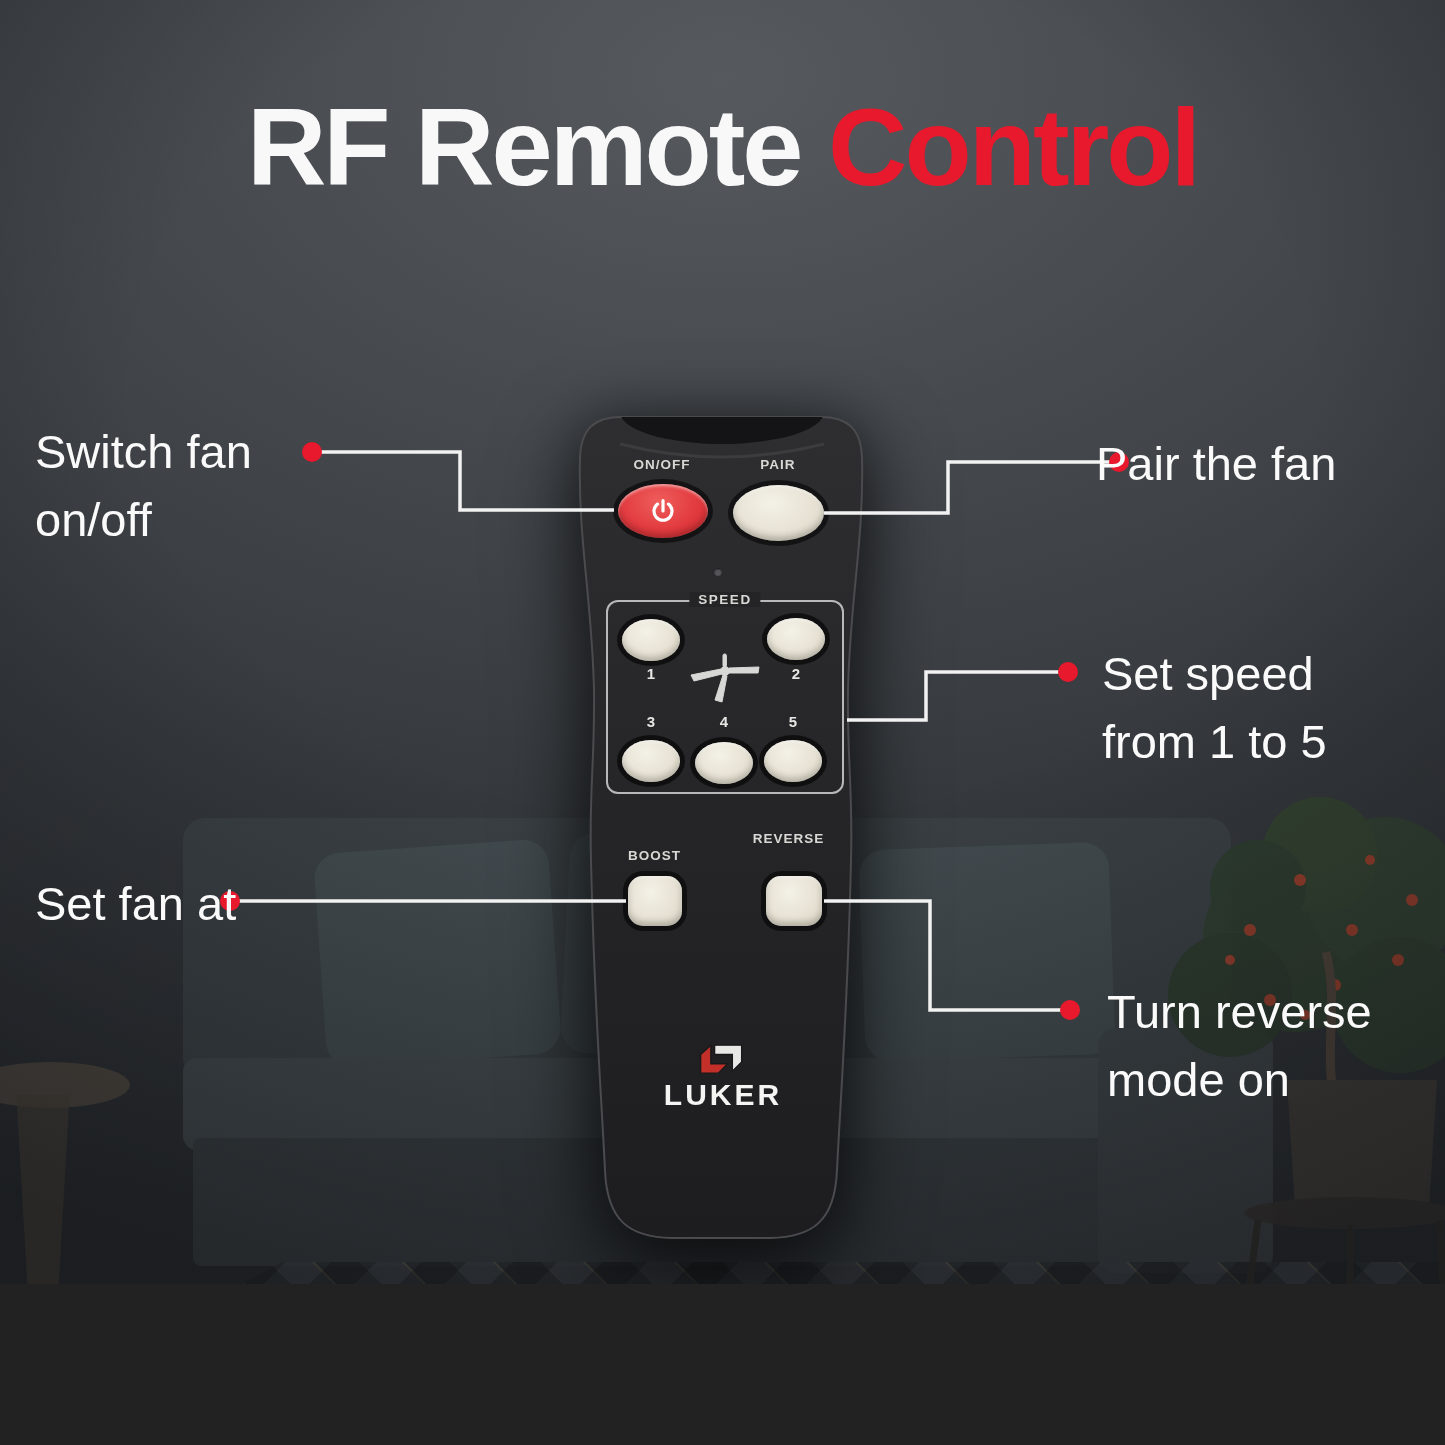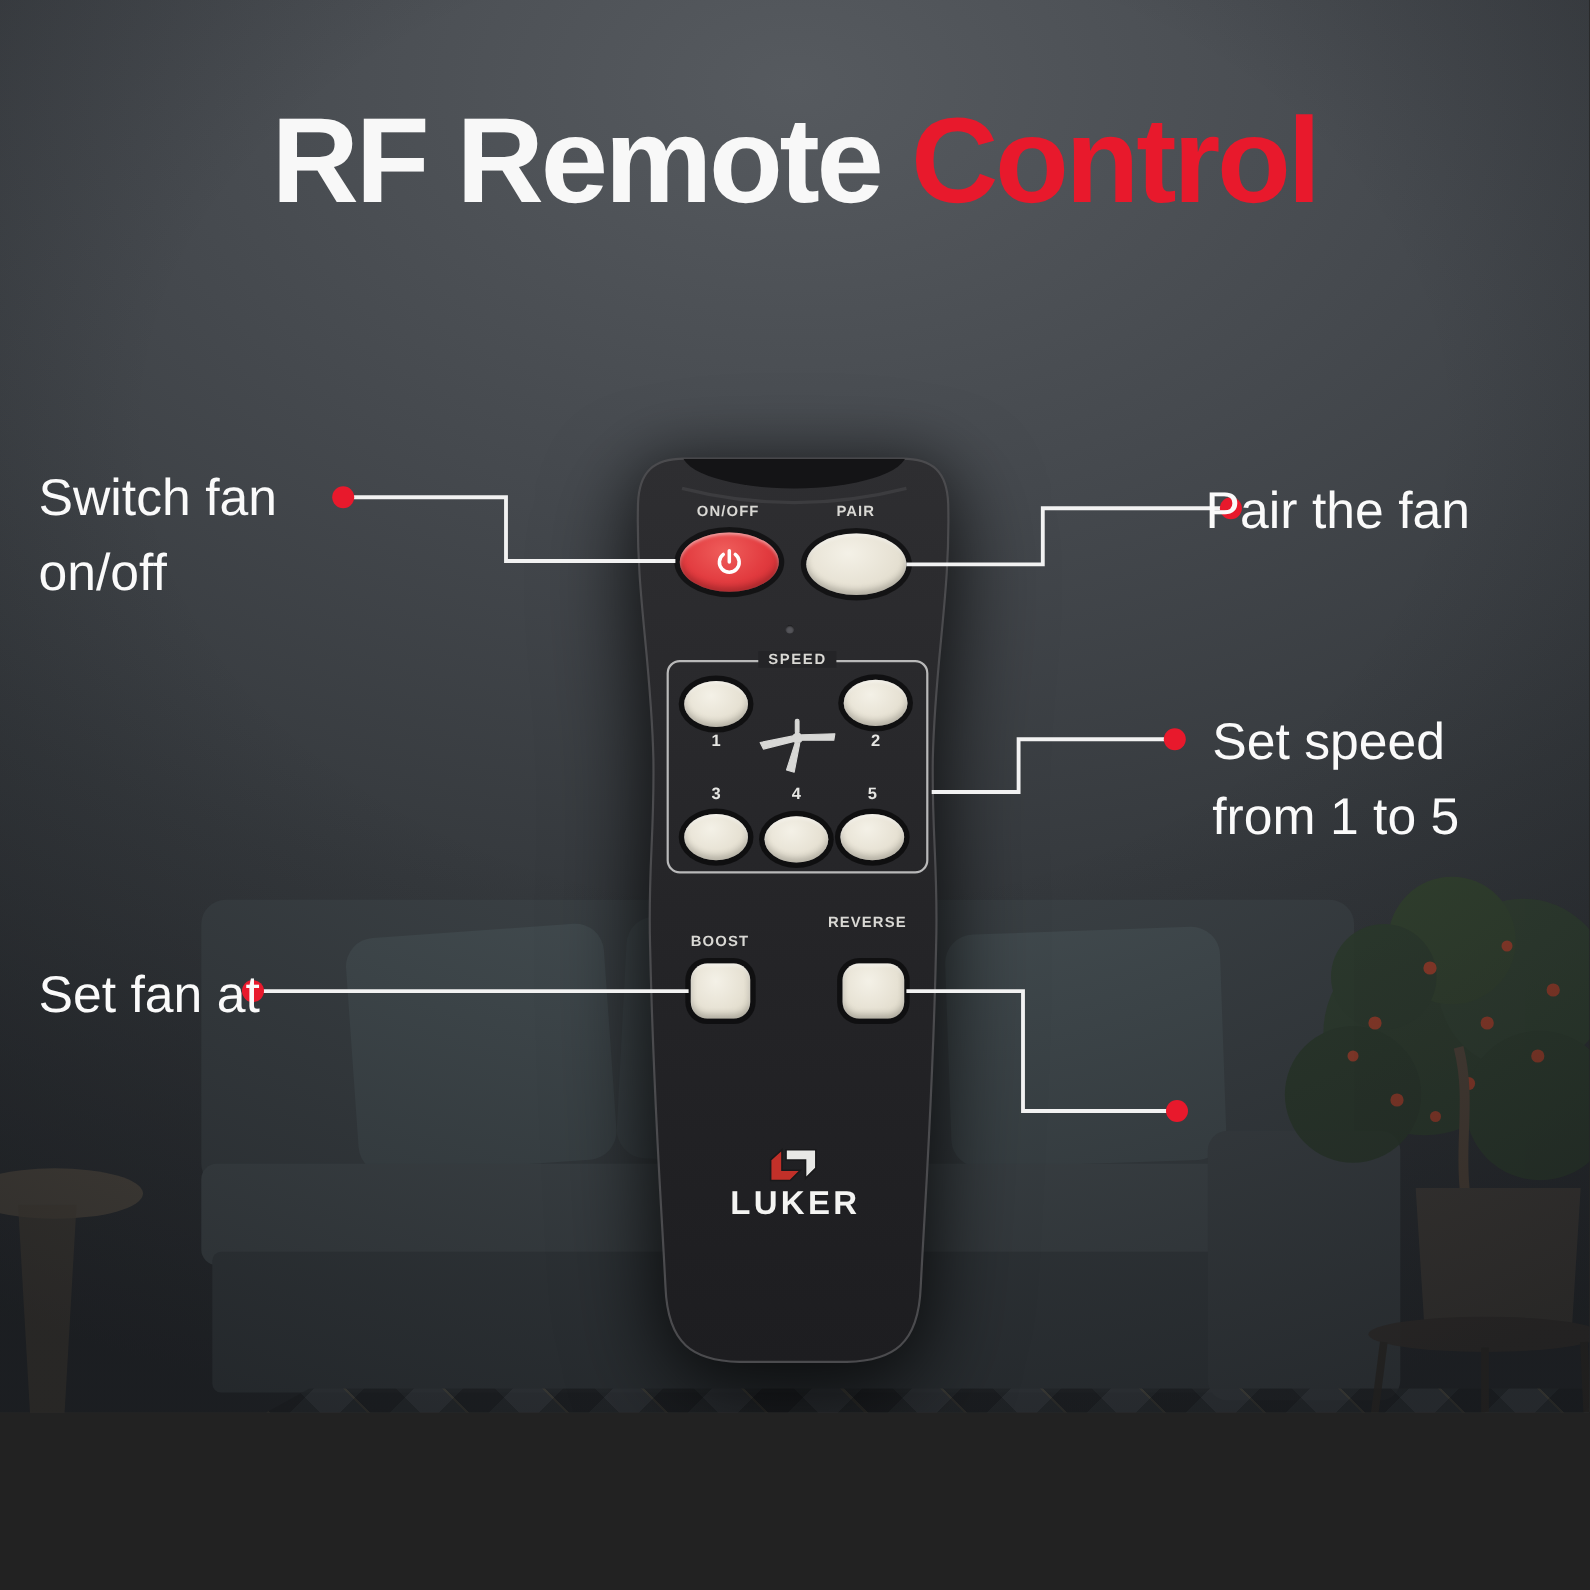--- a/index.html
+++ b/index.html
@@ -201,14 +201,18 @@
   <div class="callout" style="left:1096px;top:430px;">
     <span>Pair the fan</span>
   </div>
   <div class="callout" style="left:1102px;top:640px;">
     <span>Set speed</span>
       <span>from 1 to 5</span>
   </div>
   <div class="callout" style="left:35px;top:870px;">
     <span>Set fan at</span>
   </div>
+  <div class="callout" style="left:1107px;top:978px;">
+    <span>Turn reverse</span>
+      <span>mode on</span>
+  </div>
 
 </div>
 
 </body></html>

